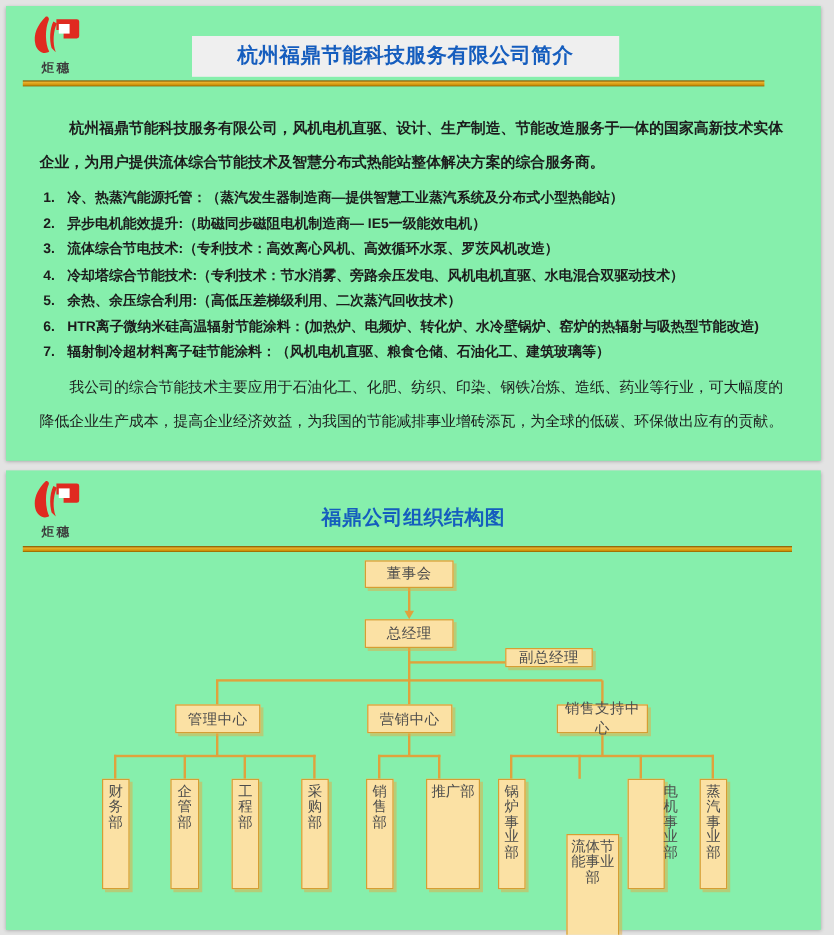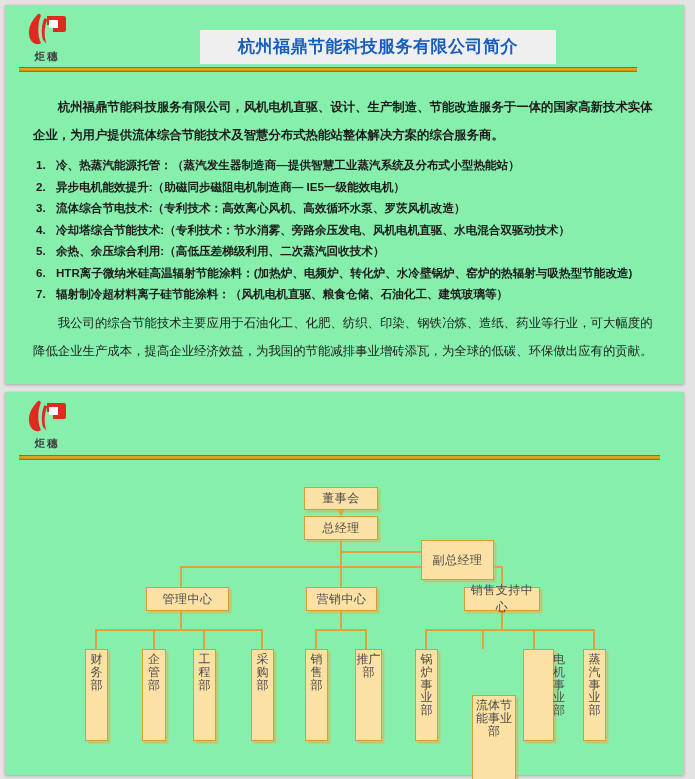--- a/index.html
+++ b/index.html
@@ -16,21 +16,21 @@
   #panel1{top:5px;height:379px;}
   #panel2{top:392px;height:383px;}
 
   .logo{position:absolute;left:18px;top:6px;width:48px;text-align:center;}
   .logo svg{display:block;margin:0 auto;}
   .logo-text{font-size:10.5px;color:#3c3c3c;letter-spacing:2px;font-weight:bold;margin-top:-1px;}
 
   .title-strip{
     position:absolute;left:155px;top:25px;width:356px;height:34px;
     background:#efefef;color:#155dbe;font-weight:bold;font-size:17px;
-    line-height:34px;text-align:center;letter-spacing:.5px;margin-left:40px;
+    line-height:34px;text-align:center;letter-spacing:.5px;
   }
   .p2title{
     position:absolute;left:0;top:29px;width:100%;text-align:center;
     color:#155dbe;font-weight:bold;font-size:16.5px;letter-spacing:.5px;
   }
   .gold-rule{
     position:absolute;height:5px;
     background:linear-gradient(to bottom,#7e5200 0%,#e7b02a 35%,#cf9208 75%,#8d6000 100%);
   }
   #rule1{left:14px;top:62px;width:618px;}
@@ -124,20 +124,21 @@
       <svg width="42" height="40" viewBox="0 0 42 40">
         <path d="M12 3 C5 10 1.5 18 3.5 26 C5 32 11 35 15 32 C11.5 25 11.5 13 14.5 6 C15.5 4 13.5 2 12 3 Z" fill="#e02a20"></path>
         <path d="M18.5 7 C15.5 13 15 22 17 29 L20.5 32.5 C17.5 25 18.5 14 21.5 8.5 Z" fill="#e02a20"></path>
         <path d="M21 5 h17 a2 2 0 0 1 2 2 v12 a2 2 0 0 1 -2 2 h-11 v-7 h-6 Z" fill="#e02a20"></path>
         <rect x="23" y="9" width="9" height="8" fill="#ffffff"></rect>
       </svg>
     </span>
     <div class="logo-text">炬穗</div>
   </div>
 
+  <div class="p2title">福鼎公司组织结构图</div>
   <div class="gold-rule" id="rule2"></div>
 
   <div class="org-chart">
       <div class="seg" style="left: 335px; top: 98px; width: 2px; height: 20px;"></div>
       <div class="seg" style="left: 335px; top: 148px; width: 2px; height: 47px;"></div>
       <div class="seg" style="left: 335px; top: 159px; width: 81px; height: 2px;"></div>
       <div class="seg" style="left: 175px; top: 174px; width: 322px; height: 2px;"></div>
       <div class="seg" style="left: 175px; top: 175px; width: 2px; height: 20px;"></div>
       <div class="seg" style="left: 496px; top: 175px; width: 2px; height: 20px;"></div>
       <div class="seg" style="left: 175px; top: 219px; width: 2px; height: 19px;"></div>
@@ -150,30 +151,30 @@
       <div class="seg" style="left: 310px; top: 237px; width: 52px; height: 2px;"></div>
       <div class="seg" style="left: 310px; top: 237px; width: 2px; height: 20px;"></div>
       <div class="seg" style="left: 360px; top: 237px; width: 2px; height: 20px;"></div>
       <div class="seg" style="left: 496px; top: 219px; width: 2px; height: 19px;"></div>
       <div class="seg" style="left: 420px; top: 237px; width: 170px; height: 2px;"></div>
       <div class="seg" style="left: 420px; top: 237px; width: 2px; height: 20px;"></div>
       <div class="seg" style="left: 477px; top: 237px; width: 2px; height: 20px;"></div>
       <div class="seg" style="left: 528px; top: 237px; width: 2px; height: 20px;"></div>
       <div class="seg" style="left: 588px; top: 237px; width: 2px; height: 20px;"></div>
       <div class="arrow-down" style="left: 331.5px; top: 117px;"></div>
-      <div class="org-node horiz" style="left: 299px; top: 75px; width: 74px; height: 23px; margin-top: 20px;">董事会</div>
+      <div class="org-node horiz" style="left: 299px; top: 75px; width: 74px; height: 23px;">董事会</div>
       <div class="org-node horiz" style="left: 299px; top: 124px; width: 74px; height: 24px;">总经理</div>
-      <div class="org-node horiz" style="left: 416px; top: 148px; width: 73px; height: 40px;">副总经理</div>
-      <div class="org-node horiz" style="left: 141px; top: 195px; width: 83px; height: 24px;">管理中心</div>
+      <div class="org-node horiz" style="left: 416px; top: 148px; width: 73px; height: 16px;">副总经理</div>
+      <div class="org-node horiz" style="left: 141px; top: 195px; width: 71px; height: 24px;">管理中心</div>
       <div class="org-node horiz" style="left: 301px; top: 195px; width: 71px; height: 24px;">营销中心</div>
       <div class="org-node horiz" style="left: 459px; top: 195px; width: 76px; height: 24px;">销售支持中心</div>
       <div class="org-node vert" style="left: 80px; top: 257px; width: 23px; height: 92px;">财务部</div>
       <div class="org-node vert" style="left: 137px; top: 257px; width: 24px; height: 92px;">企管部</div>
       <div class="org-node vert" style="left: 188px; top: 257px; width: 23px; height: 92px;">工程部</div>
       <div class="org-node vert" style="left: 246px; top: 257px; width: 23px; height: 92px;">采购部</div>
       <div class="org-node vert" style="left: 300px; top: 257px; width: 23px; height: 92px;">销售部</div>
-      <div class="org-node vert" style="left: 350px; top: 257px; width: 27px; height: 92px;">推广部</div>
+      <div class="org-node vert" style="left: 350px; top: 257px; width: 45px; height: 92px;">推广部</div>
       <div class="org-node vert" style="left: 410px; top: 257px; width: 23px; height: 92px;">锅炉事业部</div>
       <div class="org-node vert" style="left: 467px; top: 257px; width: 44px; height: 92px; margin-top: 46px;">流体节能事业部</div>
       <div class="org-node vert" style="left: 518px; top: 257px; width: 23px; height: 92px; padding-left: 29px;">电机事业部</div>
       <div class="org-node vert" style="left: 578px; top: 257px; width: 23px; height: 92px;">蒸汽事业部</div>
     </div>
 </div>
 
 </body></html>

